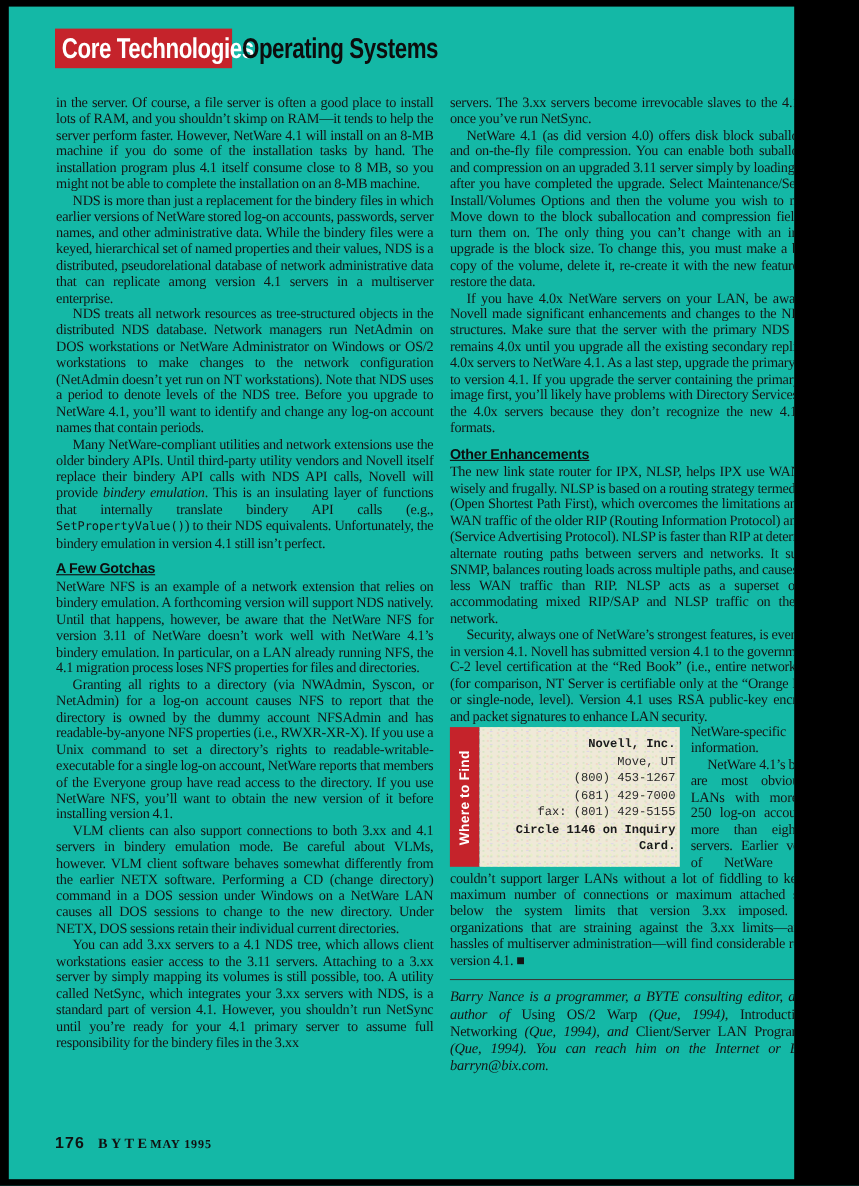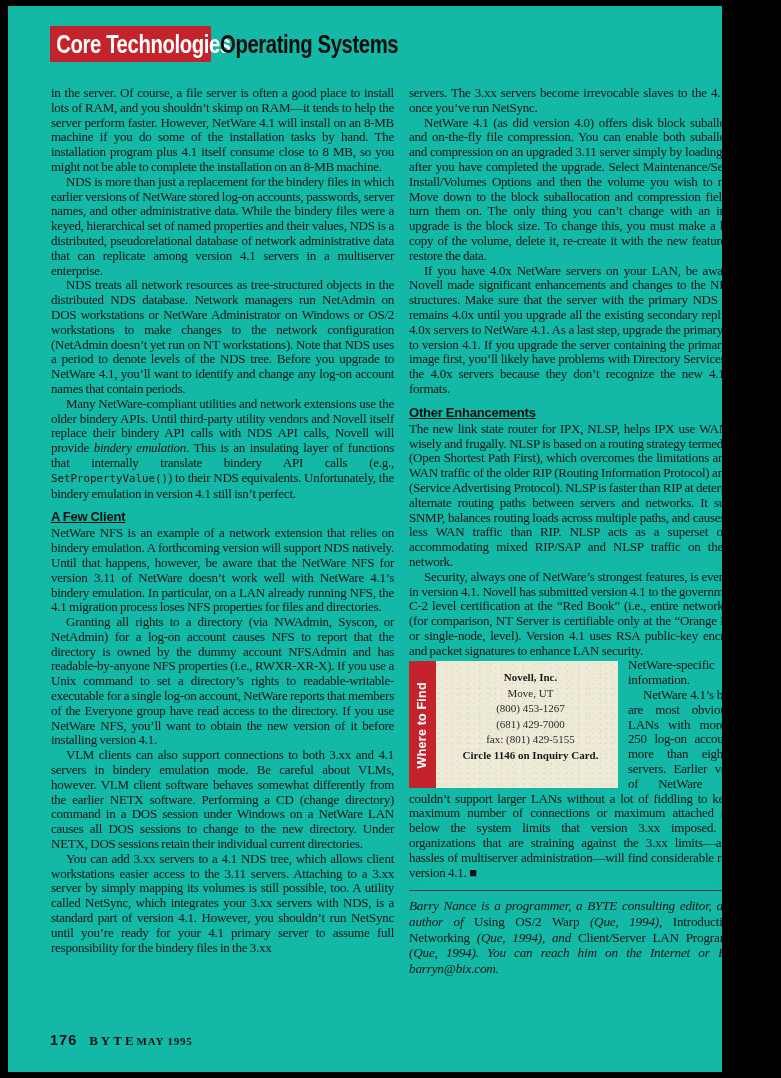--- a/index.html
+++ b/index.html
@@ -95,24 +95,24 @@
     flex:1;
     background-color:#efe9d8;
     background-image:
       radial-gradient(#d9e4c6 1px, transparent 1px),
       radial-gradient(#f2d8c8 1px, transparent 1px),
       radial-gradient(#dcd4ea 1px, transparent 1px),
       radial-gradient(#e8efc9 1px, transparent 1px);
     background-size:7px 5px, 9px 7px, 11px 6px, 6px 9px;
     background-position:0 0, 3px 2px, 5px 1px, 2px 4px;
     padding:9px 4px 4px 11px;
-    font-family:Liberation Serif, serif;
+    font-family:Liberation Mono, monospace;
     font-size:11px; line-height:15.5px;
     letter-spacing:0; word-spacing:0;
-    color:#2a2a2a; text-align:center;
+    color:#2a2a2a; text-align:right;
   }
   .wtf-body .bold { font-weight:bold; color:#1a1a1a; }
 
   
   .bio-rule {
     clear:left;
     border:none; border-top:1.6px solid #3a3a3a;
     margin:10px 0 7px 0;
   }
   .bio {
@@ -163,21 +163,21 @@
   </div>
   <div class="section-title">
     <span>Operating Systems</span>
   </div>
 
   <div class="col col-left">
     <p>in the server. Of course, a file server is often a good place to install lots of RAM, and you shouldn’t skimp on RAM—it tends to help the server perform faster. However, NetWare 4.1 will install on an 8-MB machine if you do some of the installation tasks by hand. The installation program plus 4.1 itself consume close to 8 MB, so you might not be able to complete the installation on an 8-MB machine.</p>
     <p class="ind">NDS is more than just a replacement for the bindery files in which earlier versions of NetWare stored log-on accounts, passwords, server names, and other administrative data. While the bindery files were a keyed, hierarchical set of named properties and their values, NDS is a distributed, pseudorelational database of network administrative data that can replicate among version 4.1 servers in a multiserver enterprise.</p>
     <p class="ind">NDS treats all network resources as tree-structured objects in the distributed NDS database. Network managers run NetAdmin on DOS workstations or NetWare Administrator on Windows or OS/2 workstations to make changes to the network configuration (NetAdmin doesn’t yet run on NT workstations). Note that NDS uses a period to denote levels of the NDS tree. Before you upgrade to NetWare 4.1, you’ll want to identify and change any log-on account names that contain periods.</p>
     <p class="ind"><span>Many NetWare-compliant utilities and network extensions use the older bindery APIs. Until third-party utility vendors and Novell itself replace their bindery API calls with NDS API calls, Novell will provide </span><span class="ital">bindery emulation</span><span>. This is an insulating layer of functions that internally translate bindery API calls (e.g., </span><span class="code">SetPropertyValue()</span><span>) to their NDS equivalents. Unfortunately, the bindery emulation in version 4.1 still isn’t perfect.</span></p>
-    <div class="subhead">A Few Client</div>
+    <div class="subhead">A Few Gotchas</div>
     <p>NetWare NFS is an example of a network extension that relies on bindery emulation. A forthcoming version will support NDS natively. Until that happens, however, be aware that the NetWare NFS for version 3.11 of NetWare doesn’t work well with NetWare 4.1’s bindery emulation. In particular, on a LAN already running NFS, the 4.1 migration process loses NFS properties for files and directories.</p>
     <p class="ind">Granting all rights to a directory (via NWAdmin, Syscon, or NetAdmin) for a log-on account causes NFS to report that the directory is owned by the dummy account NFSAdmin and has readable-by-anyone NFS properties (i.e., RWXR-XR-X). If you use a Unix command to set a directory’s rights to readable-writable-executable for a single log-on account, NetWare reports that members of the Everyone group have read access to the directory. If you use NetWare NFS, you’ll want to obtain the new version of it before installing version 4.1.</p>
     <p class="ind">VLM clients can also support connections to both 3.xx and 4.1 servers in bindery emulation mode. Be careful about VLMs, however. VLM client software behaves somewhat differently from the earlier NETX software. Performing a CD (change directory) command in a DOS session under Windows on a NetWare LAN causes all DOS sessions to change to the new directory. Under NETX, DOS sessions retain their individual current directories.</p>
     <p class="ind">You can add 3.xx servers to a 4.1 NDS tree, which allows client workstations easier access to the 3.11 servers. Attaching to a 3.xx server by simply mapping its volumes is still possible, too. A utility called NetSync, which integrates your 3.xx servers with NDS, is a standard part of version 4.1. However, you shouldn’t run NetSync until you’re ready for your 4.1 primary server to assume full responsibility for the bindery files in the 3.xx</p>
   </div>
 
   <div class="col col-right">
     <p>servers. The 3.xx servers become irrevocable slaves to the 4.1 NDS once you’ve run NetSync.</p>
     <p class="ind">NetWare 4.1 (as did version 4.0) offers disk block suballocation and on-the-fly file compression. You can enable both suballocation and compression on an upgraded 3.11 server simply by loading Install after you have completed the upgrade. Select Maintenance/Selective Install/Volumes Options and then the volume you wish to modify. Move down to the block suballocation and compression fields and turn them on. The only thing you can’t change with an in-place upgrade is the block size. To change this, you must make a backup copy of the volume, delete it, re-create it with the new features, and restore the data.</p>
     <p class="ind">If you have 4.0x NetWare servers on your LAN, be aware that Novell made significant enhancements and changes to the NDS file structures. Make sure that the server with the primary NDS replica remains 4.0x until you upgrade all the existing secondary replicas on 4.0x servers to NetWare 4.1. As a last step, upgrade the primary server to version 4.1. If you upgrade the server containing the primary NDS image first, you’ll likely have problems with Directory Services on all the 4.0x servers because they don’t recognize the new 4.1 NDS formats.</p>

